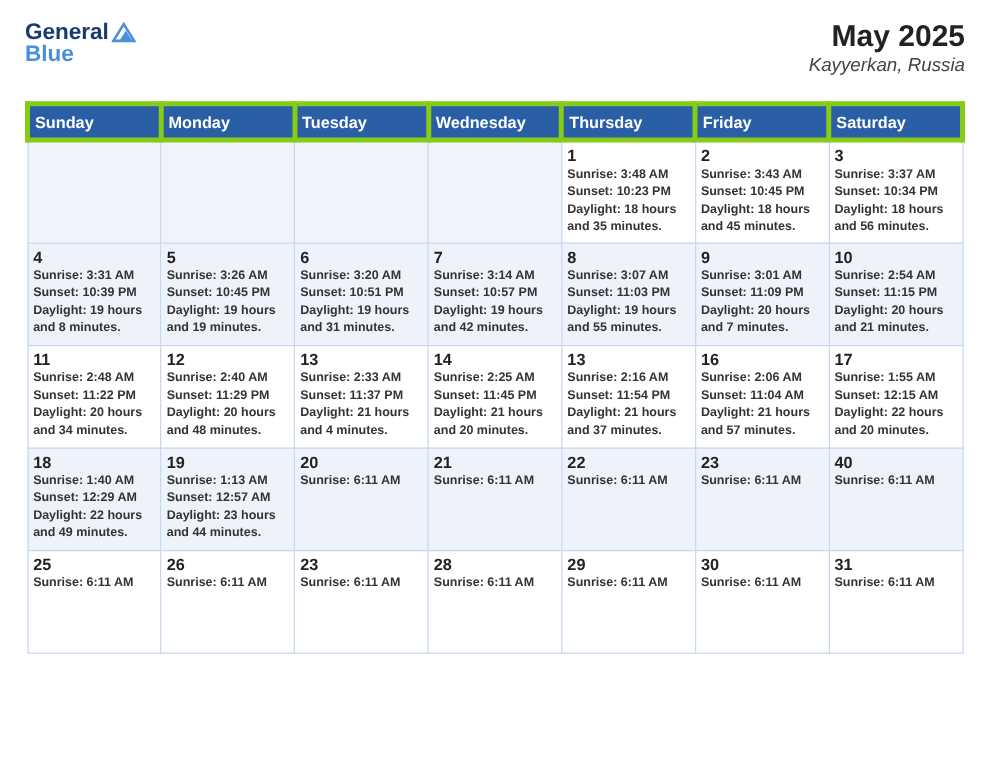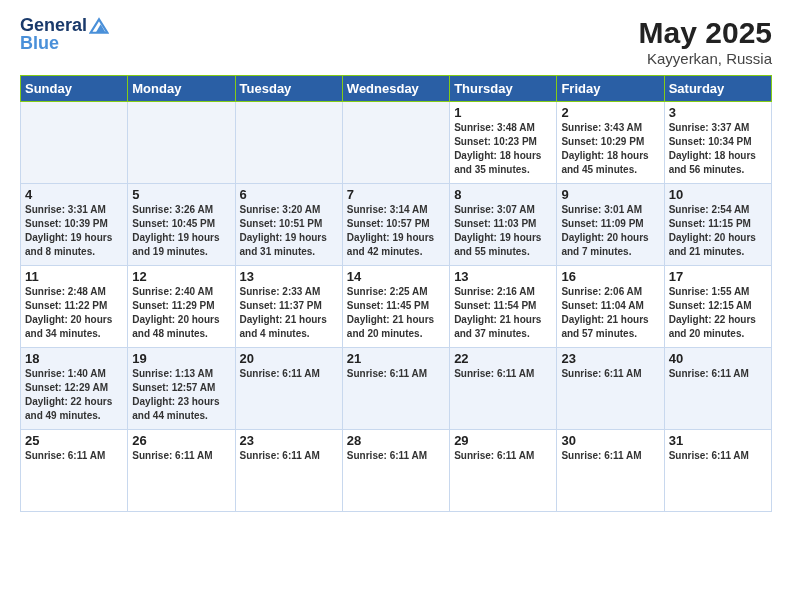--- a/index.html
+++ b/index.html
@@ -13,21 +13,21 @@
     .page {
       width: 792px;
       height: 612px;
       padding: 16px 20px 10px 20px;
       background: #fff;
     }
     .header-row {
       display: flex;
       justify-content: space-between;
       align-items: flex-start;
-      margin-bottom: 8px;
+      margin-bottom: 20px;
     }
     .logo {
       display: flex;
       align-items: center;
       gap: 2px;
     }
     .logo-text {
       font-size: 18px;
       font-weight: bold;
       color: #1a3a6b;
@@ -35,41 +35,42 @@
     }
     .logo-icon {
       width: 20px;
       height: 20px;
       margin-left: 2px;
     }
     .title-block {
       text-align: right;
     }
     .month-title {
-      font-size: 30px;
+      font-size: 24px;
       font-weight: bold;
       color: #222;
     }
     .location {
       font-size: 15px;
       color: #444;
+      font-style: italic;
     }
     .calendar {
       width: 100%;
       border-collapse: collapse;
       table-layout: fixed;
     }
     .calendar th {
       background: #2a5fa5;
       color: #fff;
       font-size: 13px;
       font-weight: bold;
       padding: 5px 4px;
       text-align: left;
-      border: 1px solid #84cc16;
+      border: 4px solid #84cc16;
     }
     .calendar td {
       vertical-align: top;
       border: 1px solid #c8d8ee;
       padding: 3px 4px;
       height: 82px;
       background: #fff;
       font-size: 10.5px;
       color: #222;
     }
@@ -139,21 +140,21 @@
           <td>
             <span class="day-num">1</span>
             <div class="day-info">Sunrise: 3:48 AM
 Sunset: 10:23 PM
 Daylight: 18 hours
 and 35 minutes.</div>
           </td>
           <td>
             <span class="day-num">2</span>
             <div class="day-info">Sunrise: 3:43 AM
-Sunset: 10:29 PM
+Sunset: 10:45 PM
 Daylight: 18 hours
 and 45 minutes.</div>
           </td>
           <td>
             <span class="day-num">3</span>
             <div class="day-info">Sunrise: 3:37 AM
 Sunset: 10:34 PM
 Daylight: 18 hours
 and 56 minutes.</div>
           </td>

